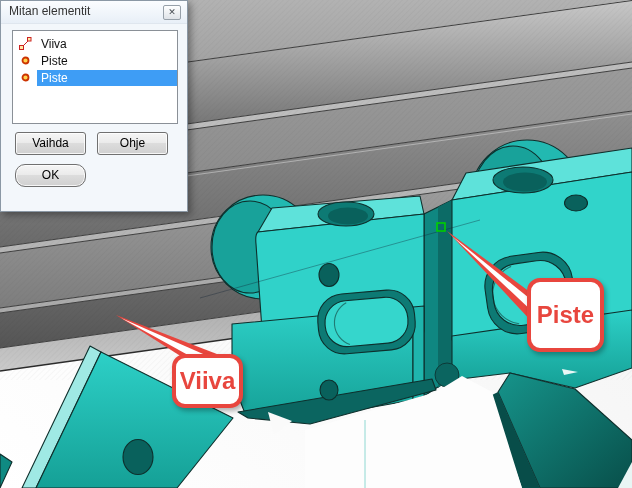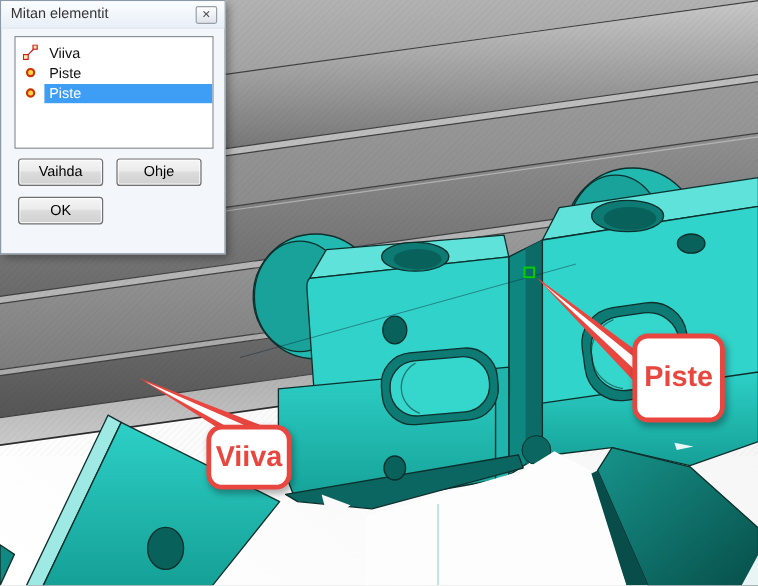--- a/index.html
+++ b/index.html
@@ -43,21 +43,21 @@
   .list-row.selected .lbl{background:#3e9df5;color:#fff;}
   .btn{
     position:absolute;width:71px;height:23px;box-sizing:border-box;
     border:1px solid #707070;border-radius:3px;
     background:linear-gradient(#f5f5f5,#ebebeb 45%,#dcdcdc 50%,#d0d0d0);
     box-shadow:inset 0 0 0 1px rgba(255,255,255,.8);
     font-size:12px;color:#000;text-align:center;line-height:21px;
   }
   #btn-vaihda{left:14px;top:131px;}
   #btn-ohje{left:96px;top:131px;}
-  #btn-ok{left:14px;top:163px;}
+  #btn-ok{left:14px;top:163px;border-radius:10px;}
   #btn-peruuta{left:96px;top:163px;}
 
   
   .callout{
     position:absolute;background:#fff;border:4px solid #e8463e;border-radius:13px;
     box-shadow:2px 3px 5px rgba(0,0,0,.3);
     display:flex;align-items:center;justify-content:center;
     color:#e8463e;font-weight:bold;font-size:24px;box-sizing:border-box;
   }
   #callout-viiva{left:172px;top:354px;width:71px;height:54px;}

